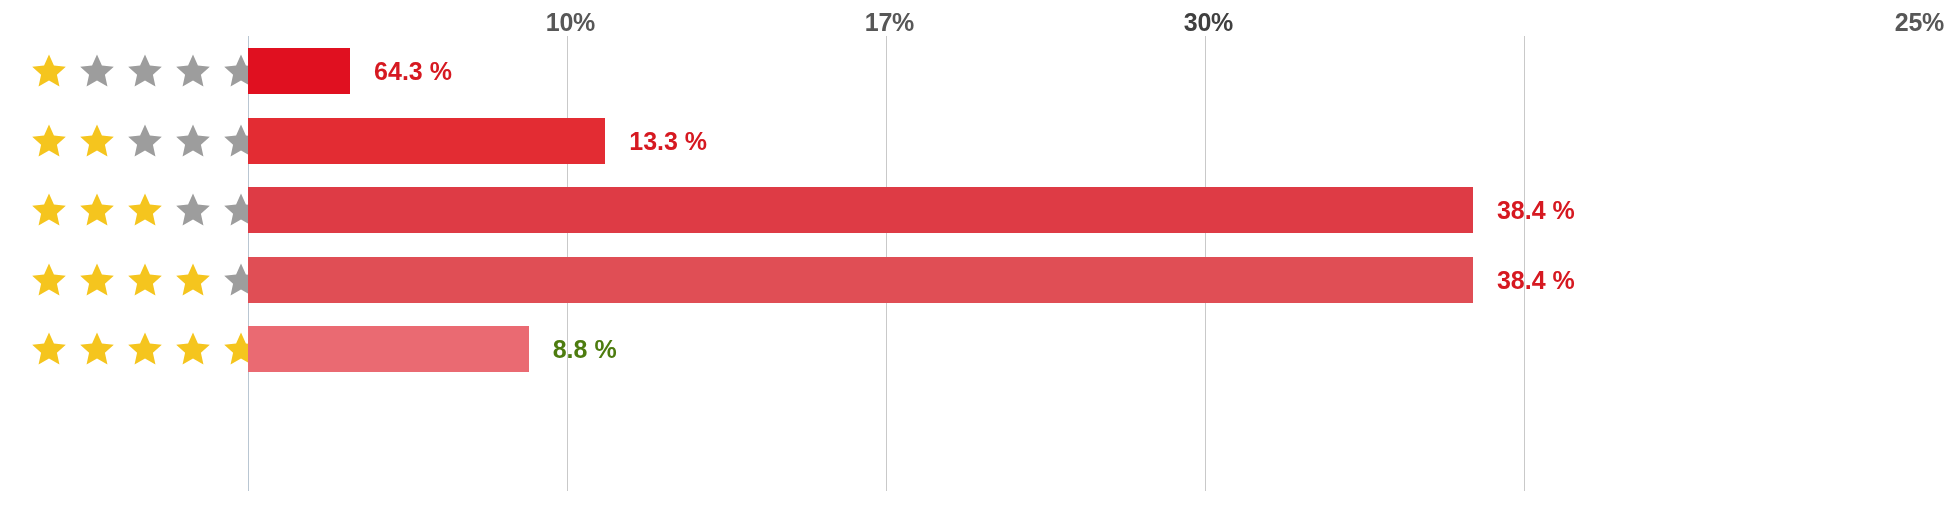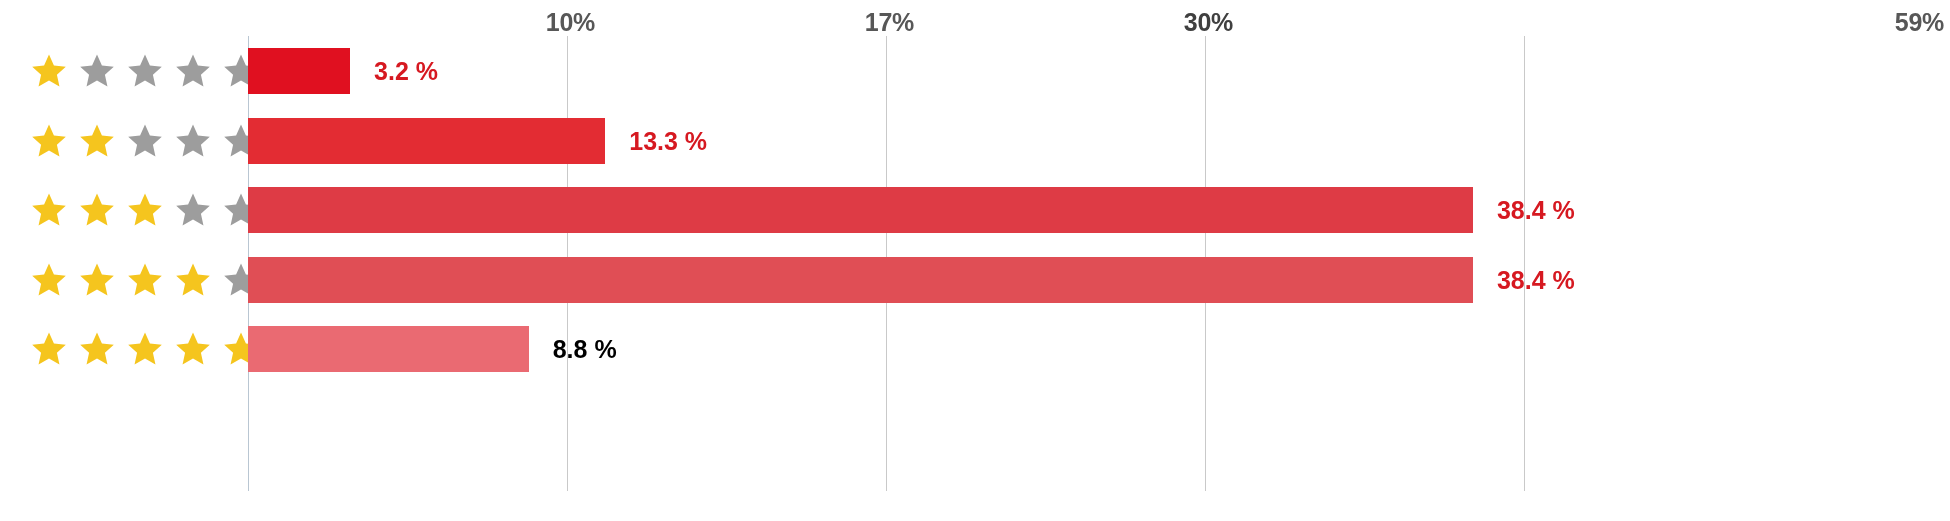--- a/index.html
+++ b/index.html
@@ -76,21 +76,21 @@
   <div class="gridline" style="left: 567px; top: 36px; height: 455px; background: rgb(201, 201, 201);"></div>
       <div class="gridline" style="left: 886px; top: 36px; height: 455px; background: rgb(201, 201, 201);"></div>
       <div class="gridline" style="left: 1205px; top: 36px; height: 455px; background: rgb(201, 201, 201);"></div>
       <div class="gridline" style="left: 1524px; top: 36px; height: 455px; background: rgb(201, 201, 201);"></div>
     </div>
 
   <div id="ticks">
       <div class="tick-label" style="color: rgb(87, 87, 87); left: 595px;">10%</div>
       <div class="tick-label" style="color: rgb(87, 87, 87); left: 914px;">17%</div>
       <div class="tick-label" style="color: #404040; left: 1233px;">30%</div>
-      <div class="tick-label" style="color: rgb(87, 87, 87); left: 1944px;">59%</div>
+      <div class="tick-label" style="color: rgb(87, 87, 87); left: 1944px;">25%</div>
     </div>
   <div id="rows">
       <div class="row" style="top: 48px; height: 46px;">
         <div class="stars" style="top: 0px; height: 46px;">
           <span>
             <svg class="star" viewBox="0 0 24 24" aria-hidden="true">
               <path fill="#f5c51e" d="M12 1.6l3.1 6.9 7.5.8-5.6 5.1 1.6 7.4L12 18l-6.6 3.8 1.6-7.4L1.4 9.3l7.5-.8z"></path>
             </svg>
           </span>
           <span>
@@ -108,21 +108,21 @@
               <path fill="#9d9d9d" d="M12 1.6l3.1 6.9 7.5.8-5.6 5.1 1.6 7.4L12 18l-6.6 3.8 1.6-7.4L1.4 9.3l7.5-.8z"></path>
             </svg>
           </span>
           <span>
             <svg class="star" viewBox="0 0 24 24" aria-hidden="true">
               <path fill="#9d9d9d" d="M12 1.6l3.1 6.9 7.5.8-5.6 5.1 1.6 7.4L12 18l-6.6 3.8 1.6-7.4L1.4 9.3l7.5-.8z"></path>
             </svg>
           </span>
         </div>
         <div class="bar" style="left: 248px; top: 0px; width: 102.08px; background: rgb(224, 16, 32);"></div>
-        <div class="bar-label" style="color: rgb(214, 25, 33); left: 374.08px; top: 0px;">3.2 %</div>
+        <div class="bar-label" style="color: rgb(214, 25, 33); left: 374.08px; top: 0px;">64.3 %</div>
       </div>
       <div class="row" style="top: 117.5px; height: 46px;">
         <div class="stars" style="top: 0px; height: 46px;">
           <span>
             <svg class="star" viewBox="0 0 24 24" aria-hidden="true">
               <path fill="#f5c51e" d="M12 1.6l3.1 6.9 7.5.8-5.6 5.1 1.6 7.4L12 18l-6.6 3.8 1.6-7.4L1.4 9.3l7.5-.8z"></path>
             </svg>
           </span>
           <span>
             <svg class="star" viewBox="0 0 24 24" aria-hidden="true">
@@ -232,17 +232,17 @@
               <path fill="#f5c51e" d="M12 1.6l3.1 6.9 7.5.8-5.6 5.1 1.6 7.4L12 18l-6.6 3.8 1.6-7.4L1.4 9.3l7.5-.8z"></path>
             </svg>
           </span>
           <span>
             <svg class="star" viewBox="0 0 24 24" aria-hidden="true">
               <path fill="#f5c51e" d="M12 1.6l3.1 6.9 7.5.8-5.6 5.1 1.6 7.4L12 18l-6.6 3.8 1.6-7.4L1.4 9.3l7.5-.8z"></path>
             </svg>
           </span>
         </div>
         <div class="bar" style="left: 248px; top: 0px; width: 280.72px; background: rgb(234, 106, 114);"></div>
-        <div class="bar-label" style="color: #000000; left: 552.72px; top: 0px;">8.8 %</div>
+        <div class="bar-label" style="color: #4d7c0f; left: 552.72px; top: 0px;">8.8 %</div>
       </div>
     </div>
 
 </div>
 
 </body></html>

